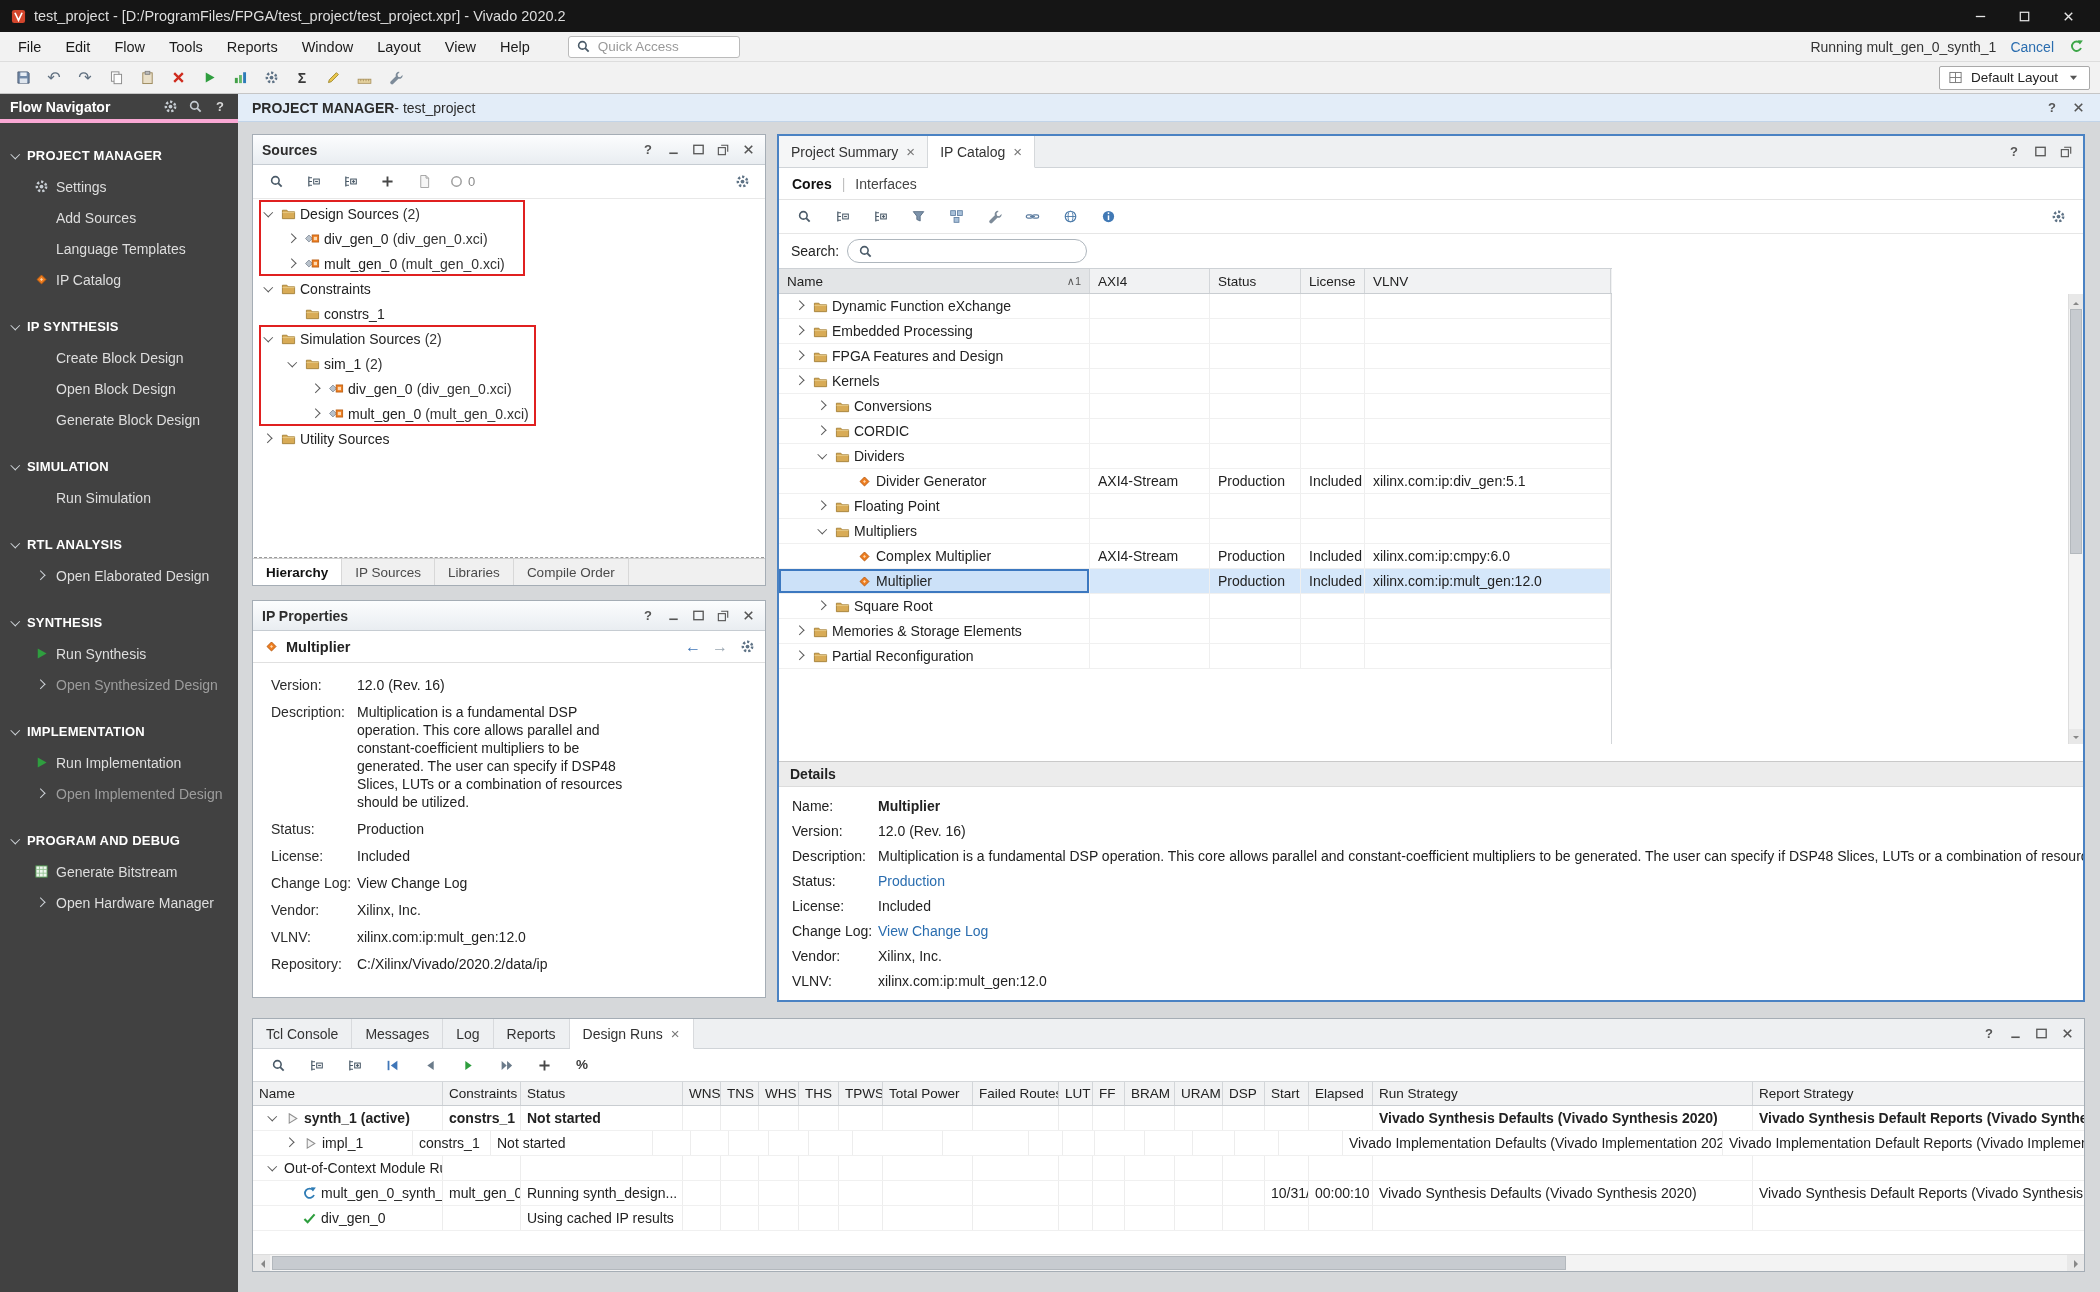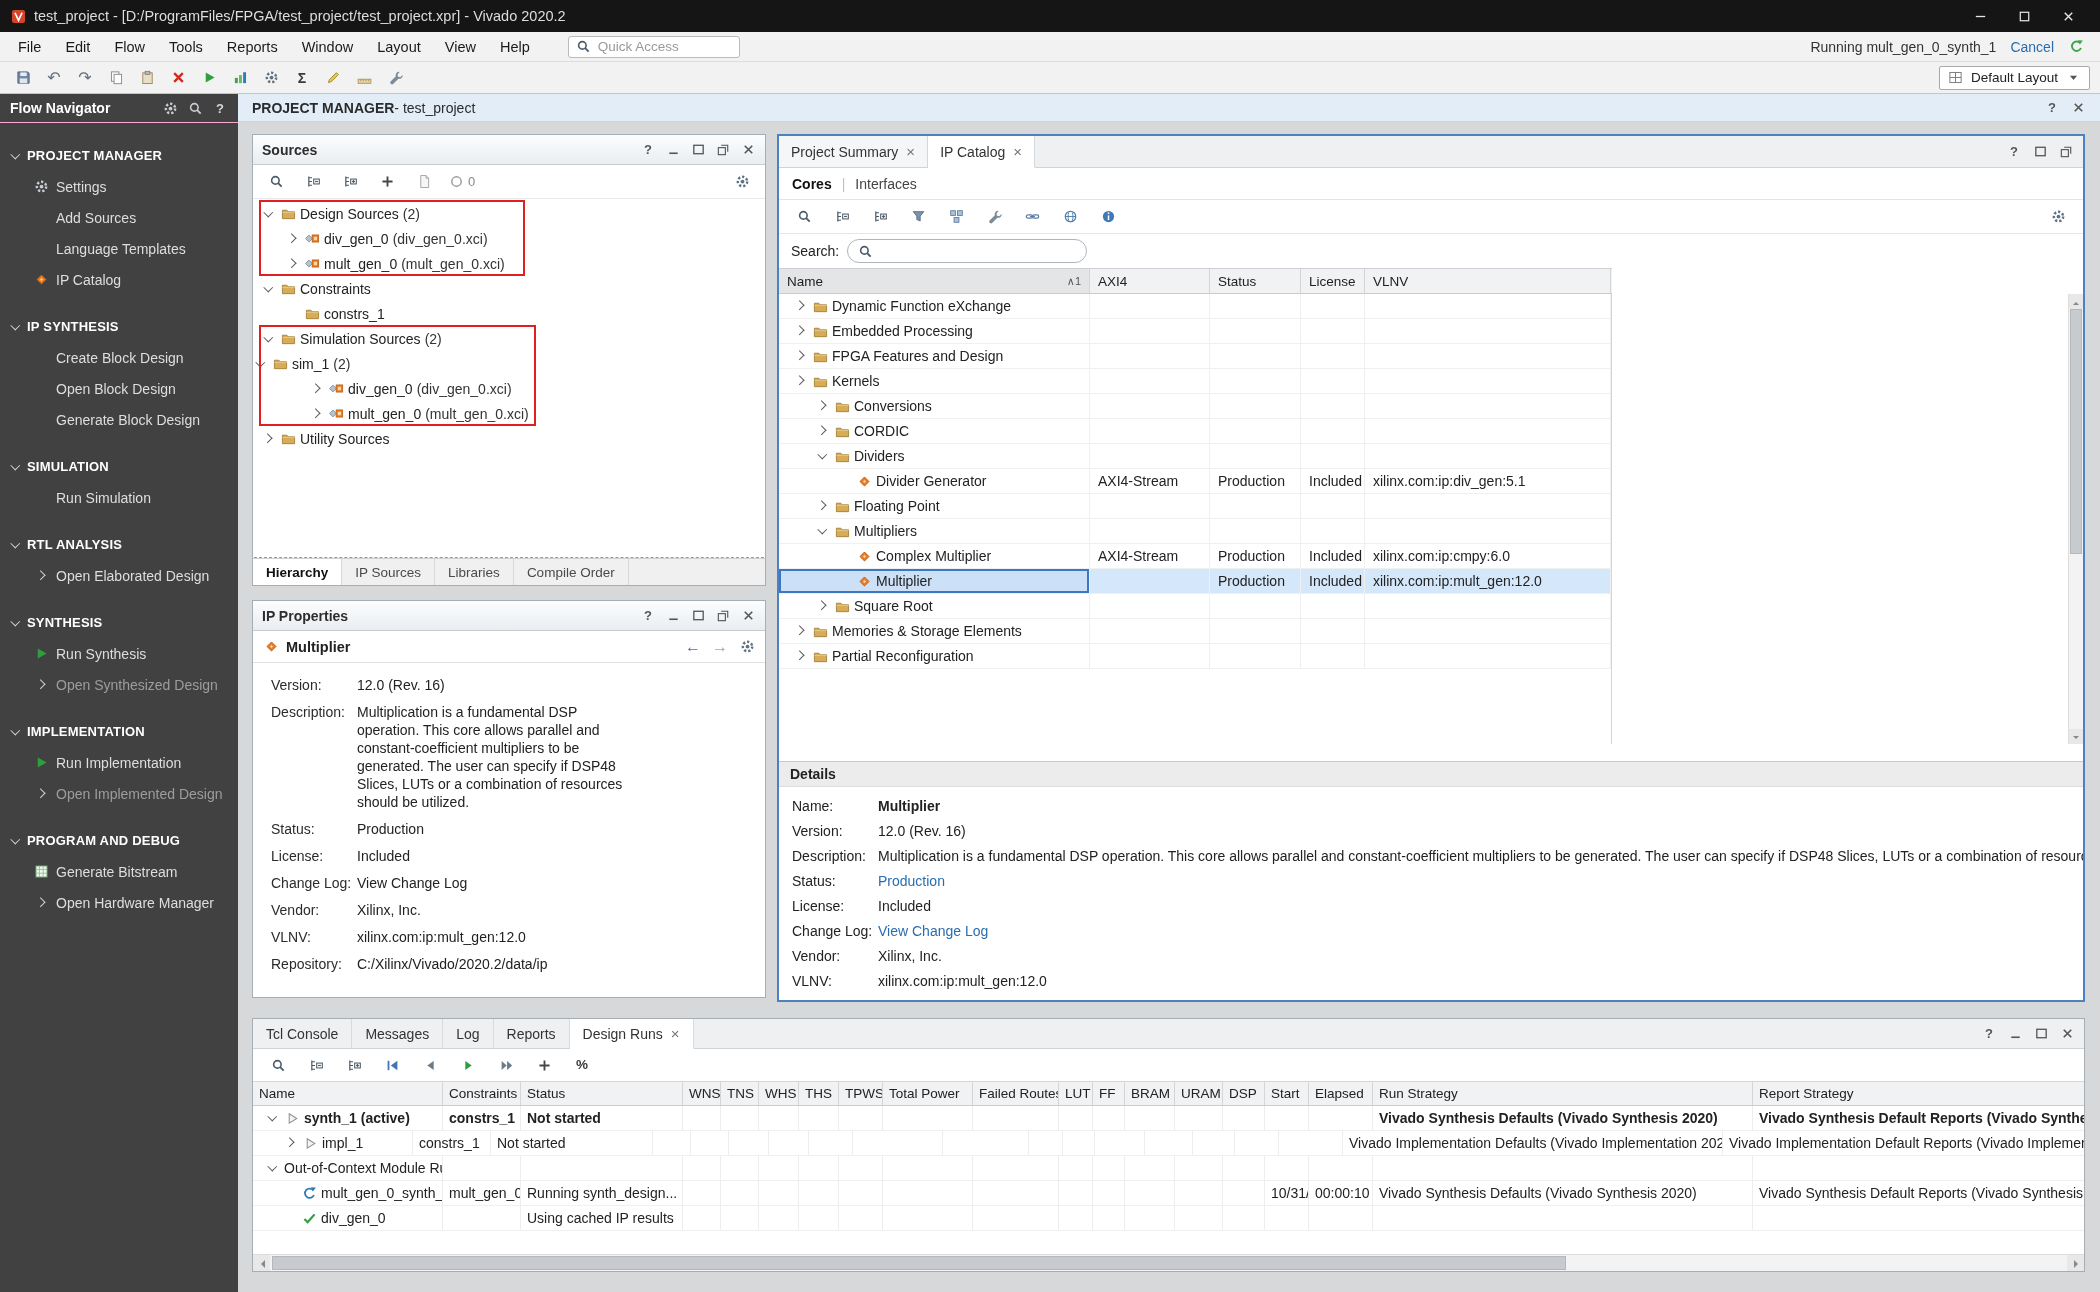--- a/index.html
+++ b/index.html
@@ -26,21 +26,21 @@
 .menus{display:flex}
 .menu-item{padding:4px 12px;font-size:14.5px;color:#1a1a1a}
 .quickaccess{margin-left:26px;width:172px;height:22px;border:1px solid #bbb;border-radius:3px;background:#fff;display:flex;align-items:center;gap:6px;padding:0 7px;color:#999;font-size:13.5px}
 .menubar-right{margin-left:auto;display:flex;align-items:center;gap:14px;padding-right:10px;font-size:14px;color:#333}
 .cancel{cursor:pointer;color:#2a6daf}
 .toolbar{position:absolute;left:0;top:62px;width:100%;height:32px;background:#f2f2f2;border-bottom:1px solid #c6c6c6;display:flex;align-items:center;padding:0 10px}
 .tb-icons{display:flex;align-items:center;gap:5px}
 .layout-select{margin-left:auto;height:24px;border:1px solid #a9a9a9;background:#fff;border-radius:2px;display:flex;align-items:center;gap:7px;padding:0 8px;font-size:13.5px;color:#222}
 
 .flownav{position:absolute;left:0;top:94px;width:238px;bottom:0;background:#414141;color:#e4e4e4;overflow:hidden}
-.fn-header{height:29px;display:flex;align-items:center;padding:0 10px;border-bottom:1px solid #f9a8d4}
+.fn-header{height:29px;display:flex;align-items:center;padding:0 10px;border-bottom:4px solid #f9a8d4}
 .fn-title{font-weight:bold;font-size:14px;color:#fff}
 .fn-hicons{margin-left:auto;display:flex;gap:9px;align-items:center}
 .fn-content{padding-top:17px}
 .fn-sec{height:31px;display:flex;align-items:center;padding-left:8px;gap:4px}
 .fn-sec:not(:first-child){margin-top:16px}
 .fn-sec-label{font-weight:bold;font-size:13px;color:#fff;letter-spacing:.2px}
 .fn-item{height:31px;display:flex;align-items:center;padding-left:32px;gap:6px;font-size:14px;color:#dedede}
 .fn-item.dim .fn-item-label{color:#9d9d9d}
 .fn-slot{width:18px;display:inline-flex;justify-content:center;flex:none}
 
@@ -645,21 +645,21 @@
             <span class="chev down"></span>
             <span class="icon i-folder">
               <svg viewBox="0 0 16 16" width="15" height="15" xmlns="http://www.w3.org/2000/svg">
                 <path d="M1.5 13.5v-9h4.8l1.4 1.7h6.8v7.3z" fill="#d8ab56" stroke="#a07c33" stroke-width="0.9"></path>
                 <path d="M1.5 7h13" stroke="#e9cd8c" stroke-width="0.9"></path>
               </svg>
             </span>
             <span class="srow-label">Simulation Sources</span>
             <span class="srow-count">(2)</span>
           </div>
-          <div class="srow" style="">
+          <div class="srow" style="padding-left: 32px;">
             <span class="chev down"></span>
             <span class="icon i-folder">
               <svg viewBox="0 0 16 16" width="15" height="15" xmlns="http://www.w3.org/2000/svg">
                 <path d="M1.5 13.5v-9h4.8l1.4 1.7h6.8v7.3z" fill="#d8ab56" stroke="#a07c33" stroke-width="0.9"></path>
                 <path d="M1.5 7h13" stroke="#e9cd8c" stroke-width="0.9"></path>
               </svg>
             </span>
             <span class="srow-label">sim_1</span>
             <span class="srow-count">(2)</span>
           </div>

